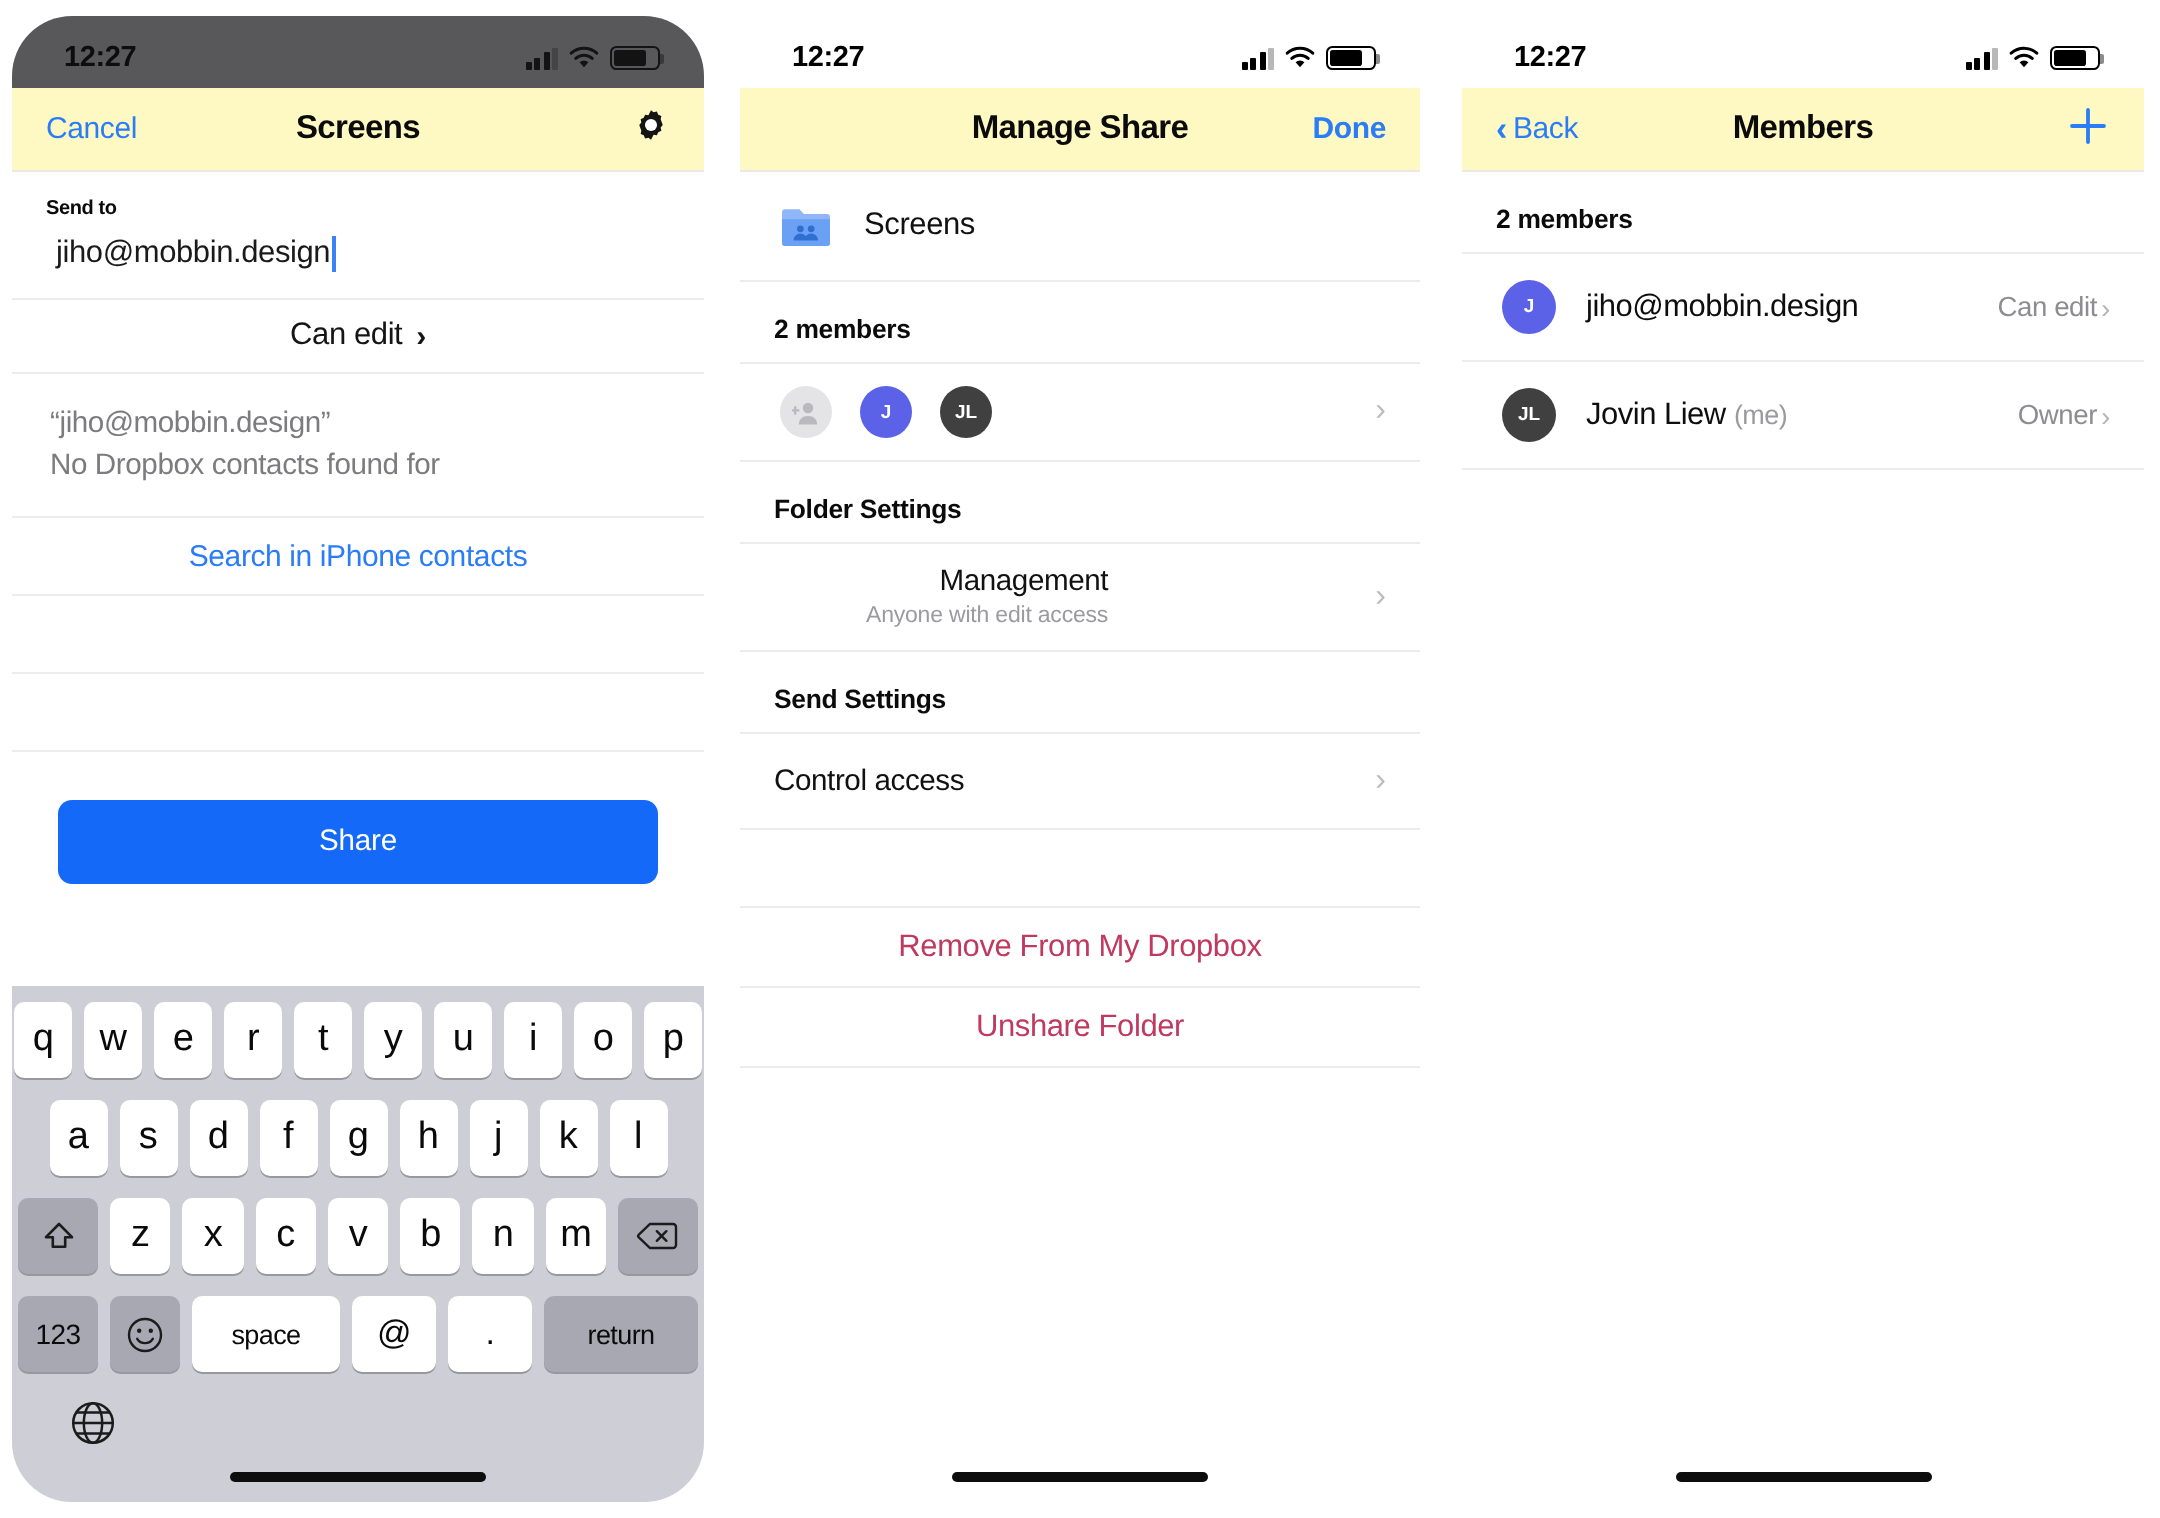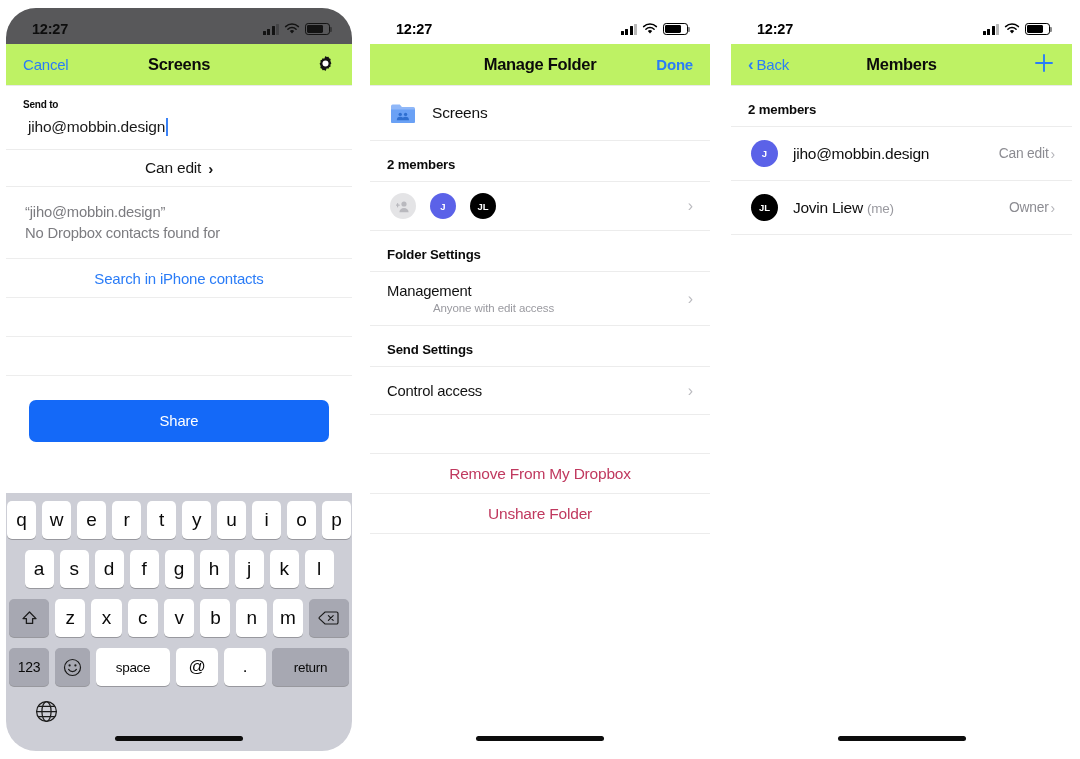--- a/index.html
+++ b/index.html
@@ -73,21 +73,21 @@
   .statusbar.dark .icon-batt span { background: #131313; }
   .statusbar.dark .icon-batt::after { background: #131313; }
 
   
   .navbar {
     height: 42px;
     display: flex; align-items: center;
     padding: 0 17px;
     position: relative;
     border-bottom: 1px solid #e9e9ea;
-    background: #bef264;
+    background: #fef9c3;
   }
   .nav-title {
     position: absolute; left: 0; right: 0; text-align: center;
     font-size: 16.5px; font-weight: bold; color: #0b0b0b;
     letter-spacing: -0.3px; pointer-events: none;
   }
   .nav-left, .nav-right {
     position: relative; z-index: 2;
     font-size: 15px; color: #2a7cf7; letter-spacing: -0.2px;
   }
@@ -195,27 +195,28 @@
     border-bottom: 1px solid #ececec;
   }
   .av {
     width: 26px; height: 26px; border-radius: 50%;
     display: flex; align-items: center; justify-content: center;
     font-size: 9.5px; color: #fff; font-weight: 600;
     margin-right: 14px;
   }
   .av.placeholder { background: #e4e4e6; position: relative; }
   .av.purple { background: #5b62e8; }
-  .av.steel  { background: #000000; }
+  .av.steel  { background: #404040; }
   .chev-r { margin-left: auto; color: #bcbcc0; font-size: 16px; font-weight: 500; }
   .cellrow {
     display: flex; align-items: center;
     padding: 11px 17px 11px 17px;
     border-bottom: 1px solid #ececec;
     min-height: 48px;
+    text-align: right;
   }
   .cell-main { font-size: 14.8px; color: #111; letter-spacing: -0.2px; }
   .cell-sub  { font-size: 11.5px; color: #9a9aa0; margin-top: 3px; letter-spacing: -0.1px; margin-left: 46px; }
   .gaprow { height: 39px; border-bottom: 1px solid #ececec; }
   .destructive {
     height: 40px; display: flex; align-items: center; justify-content: center;
     font-size: 15.5px; color: #c0395f; letter-spacing: -0.2px;
     border-bottom: 1px solid #ececec;
   }
 
@@ -380,21 +381,21 @@
           <path d="M3.9 6.2a6 6 0 0 1 8.2 0" stroke="#000" stroke-width="1.5" fill="none" stroke-linecap="round"></path>
           <path d="M1.6 3.6a9.4 9.4 0 0 1 12.8 0" stroke="#000" stroke-width="1.5" fill="none" stroke-linecap="round"></path>
         </svg>
         <span class="icon-batt">
             <span></span>
           </span>
       </div>
     </div>
 
     <div class="navbar">
-      <div class="nav-title">Manage Folder</div>
+      <div class="nav-title">Manage Share</div>
       <div class="nav-right">Done</div>
     </div>
 
     <div class="s2body">
       <div class="folderrow">
         <svg class="folder-ico" viewBox="0 0 26 22">
           <path d="M1 4.2a1.6 1.6 0 0 1 1.6-1.6h7.2l2.1 2.4h11.5A1.6 1.6 0 0 1 25 6.6v12.8a1.6 1.6 0 0 1-1.6 1.6H2.6A1.6 1.6 0 0 1 1 19.4V4.2z" fill="#8fb7f8"></path>
           <path d="M1 7.6h24v11.8a1.6 1.6 0 0 1-1.6 1.6H2.6A1.6 1.6 0 0 1 1 19.4V7.6z" fill="#6aa1f5"></path>
           <circle cx="10.2" cy="12.4" r="1.7" fill="#2f6fd0"></circle>
           <circle cx="15.6" cy="12.4" r="1.7" fill="#2f6fd0"></circle>

